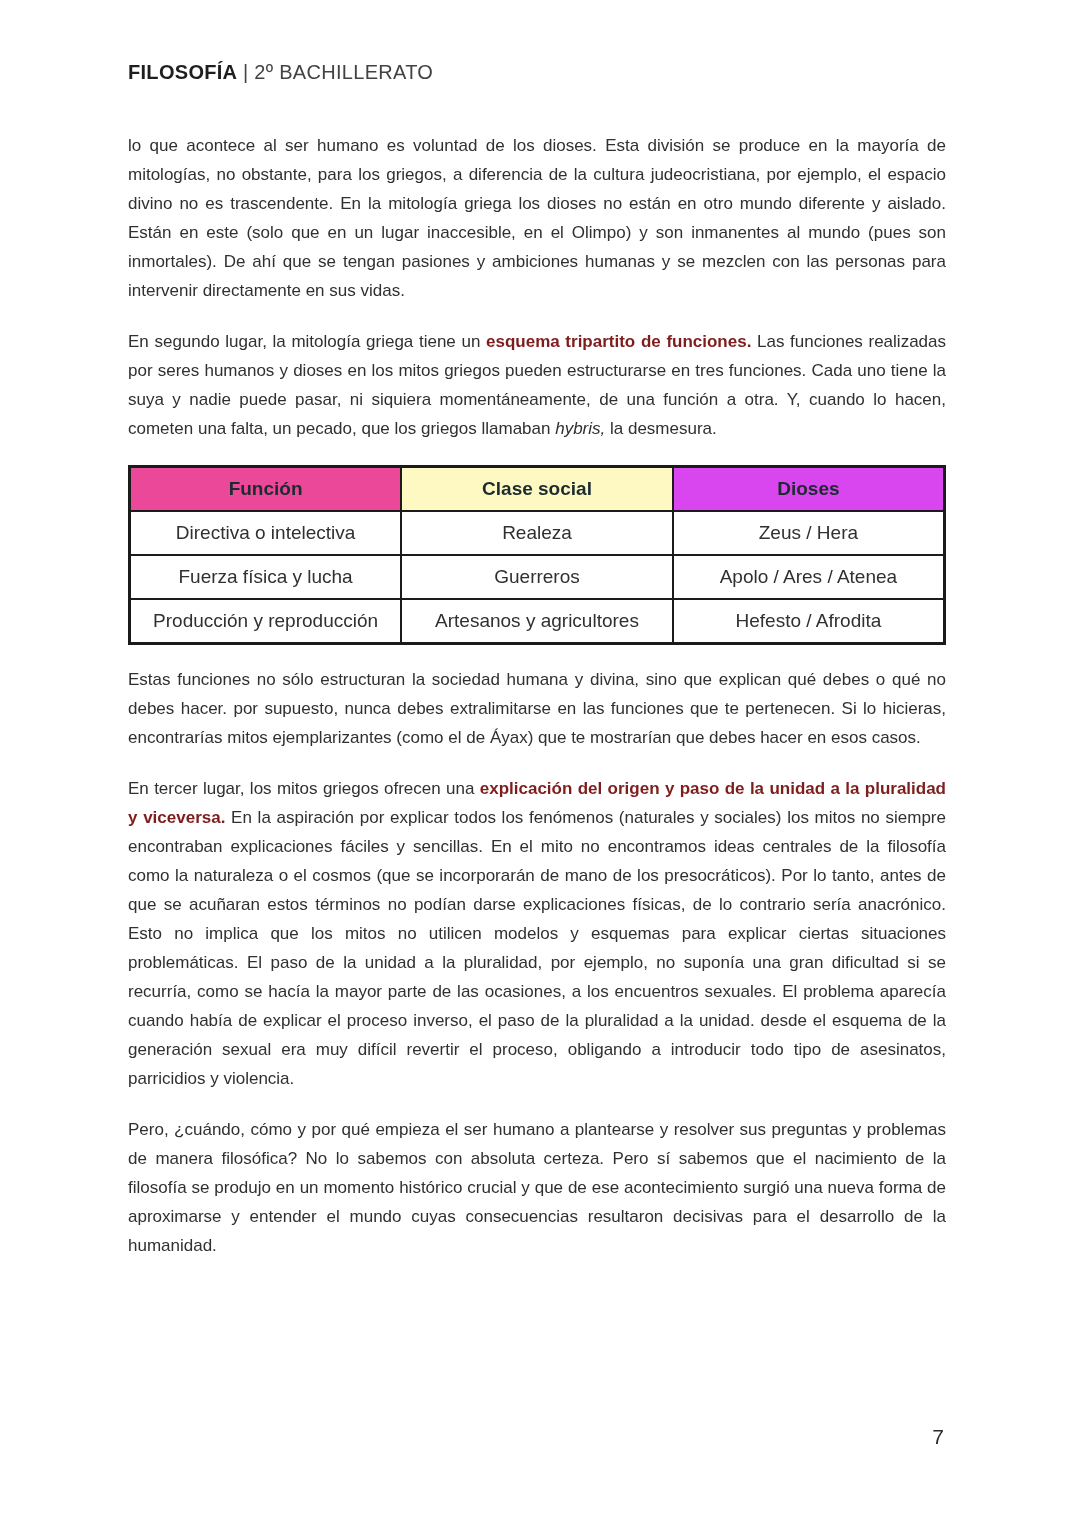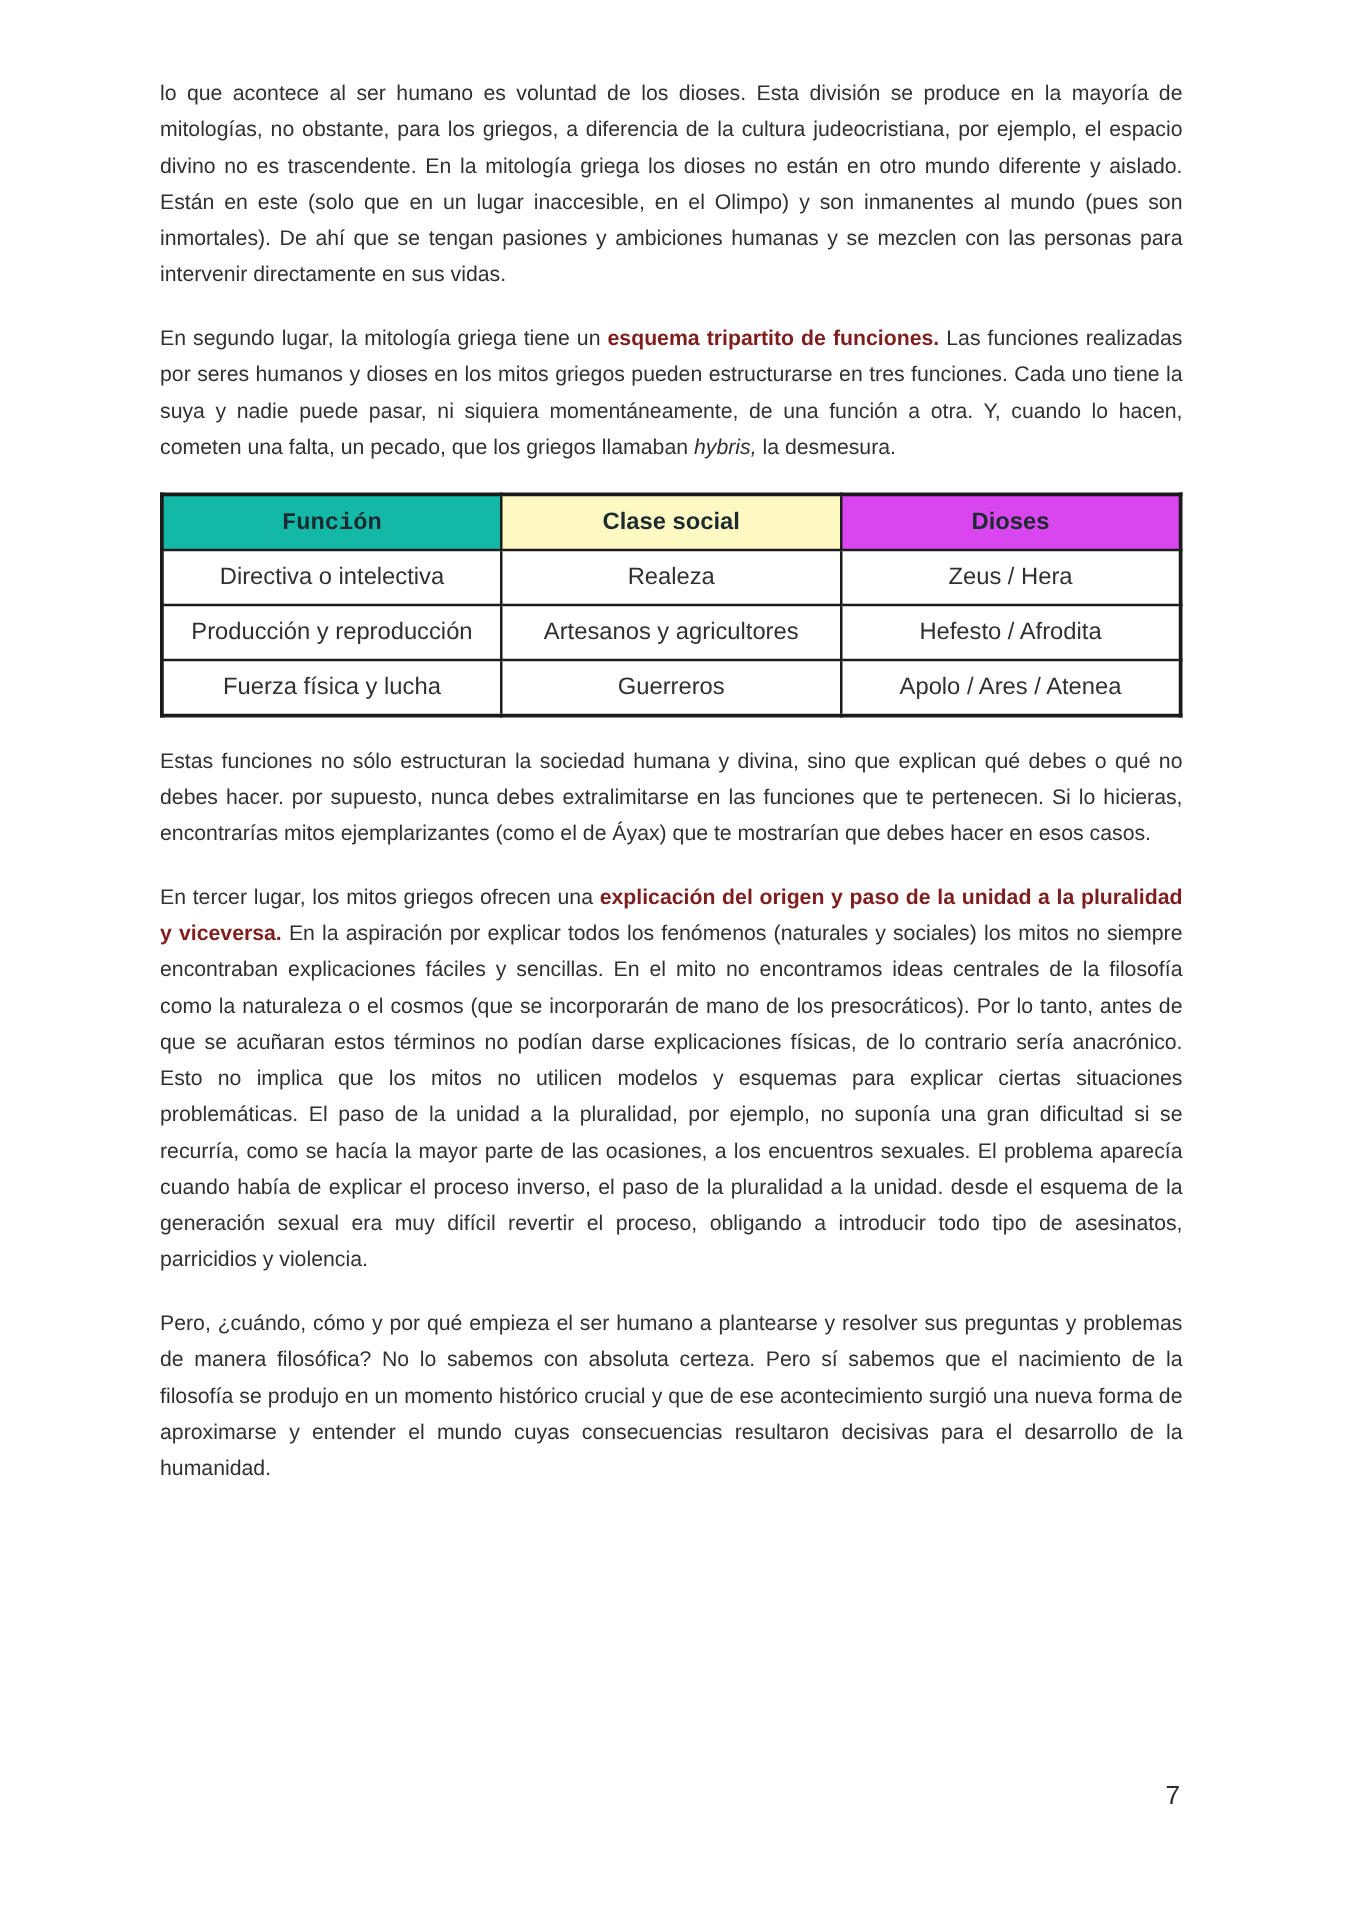--- a/index.html
+++ b/index.html
@@ -72,48 +72,52 @@
     right: 136px;
     font-size: 21px;
     color: #2b2b2b;
   }
 </style>
 </head>
 <body>
 
 <div class="page">
 
+  <div class="doc-header">
+    <span class="title">FILOSOFÍA</span>
+    <span class="subtitle">| 2º BACHILLERATO</span>
+  </div>
 
   <p class="para">lo que acontece al ser humano es voluntad de los dioses. Esta división se produce en la mayoría de mitologías, no obstante, para los griegos, a diferencia de la cultura judeocristiana, por ejemplo, el espacio divino no es trascendente. En la mitología griega los dioses no están en otro mundo diferente y aislado. Están en este (solo que en un lugar inaccesible, en el Olimpo) y son inmanentes al mundo (pues son inmortales). De ahí que se tengan pasiones y ambiciones humanas y se mezclen con las personas para intervenir directamente en sus vidas.</p>
 
   <p class="para"><span>En segundo lugar, la mitología griega tiene un </span><b>esquema tripartito de funciones.</b><span> Las funciones realizadas por seres humanos y dioses en los mitos griegos pueden estructurarse en tres funciones. Cada uno tiene la suya y nadie puede pasar, ni siquiera momentáneamente, de una función a otra. Y, cuando lo hacen, cometen una falta, un pecado, que los griegos llamaban </span><i>hybris,</i><span> la desmesura.</span></p>
 
   <table class="functions-table">
     <thead>
       <tr>
-        <th style="background: #14b8a6; font-family: Liberation Mono, monospace;">Función</th>
+        <th style="background: #ec4899;">Función</th>
         <th style="background: #fef9c3;">Clase social</th>
         <th style="background: #d946ef;">Dioses</th>
       </tr>
     </thead>
     <tbody>
       <tr>
         <td>Directiva o intelectiva</td>
         <td>Realeza</td>
         <td>Zeus / Hera</td>
       </tr>
       <tr>
+        <td>Fuerza física y lucha</td>
+        <td>Guerreros</td>
+        <td>Apolo / Ares / Atenea</td>
+      </tr>
+      <tr>
         <td>Producción y reproducción</td>
         <td>Artesanos y agricultores</td>
         <td>Hefesto / Afrodita</td>
-      </tr>
-      <tr>
-        <td>Fuerza física y lucha</td>
-        <td>Guerreros</td>
-        <td>Apolo / Ares / Atenea</td>
       </tr>
     </tbody>
   </table>
 
   <p class="para">Estas funciones no sólo estructuran la sociedad humana y divina, sino que explican qué debes o qué no debes hacer. por supuesto, nunca debes extralimitarse en las funciones que te pertenecen. Si lo hicieras, encontrarías mitos ejemplarizantes (como el de Áyax) que te mostrarían que debes hacer en esos casos.</p>
 
   <p class="para"><span>En tercer lugar, los mitos griegos ofrecen una </span><b>explicación del origen y paso de la unidad a la pluralidad y viceversa.</b><span> En la aspiración por explicar todos los fenómenos (naturales y sociales) los mitos no siempre encontraban explicaciones fáciles y sencillas. En el mito no encontramos ideas centrales de la filosofía como la naturaleza o el cosmos (que se incorporarán de mano de los presocráticos). Por lo tanto, antes de que se acuñaran estos términos no podían darse explicaciones físicas, de lo contrario sería anacrónico. Esto no implica que los mitos no utilicen modelos y esquemas para explicar ciertas situaciones problemáticas. El paso de la unidad a la pluralidad, por ejemplo, no suponía una gran dificultad si se recurría, como se hacía la mayor parte de las ocasiones, a los encuentros sexuales. El problema aparecía cuando había de explicar el proceso inverso, el paso de la pluralidad a la unidad. desde el esquema de la generación sexual era muy difícil revertir el proceso, obligando a introducir todo tipo de asesinatos, parricidios y violencia.</span></p>
 
   <p class="para">Pero, ¿cuándo, cómo y por qué empieza el ser humano a plantearse y resolver sus preguntas y problemas de manera filosófica? No lo sabemos con absoluta certeza. Pero sí sabemos que el nacimiento de la filosofía se produjo en un momento histórico crucial y que de ese acontecimiento surgió una nueva forma de aproximarse y entender el mundo cuyas consecuencias resultaron decisivas para el desarrollo de la humanidad.</p>
 

